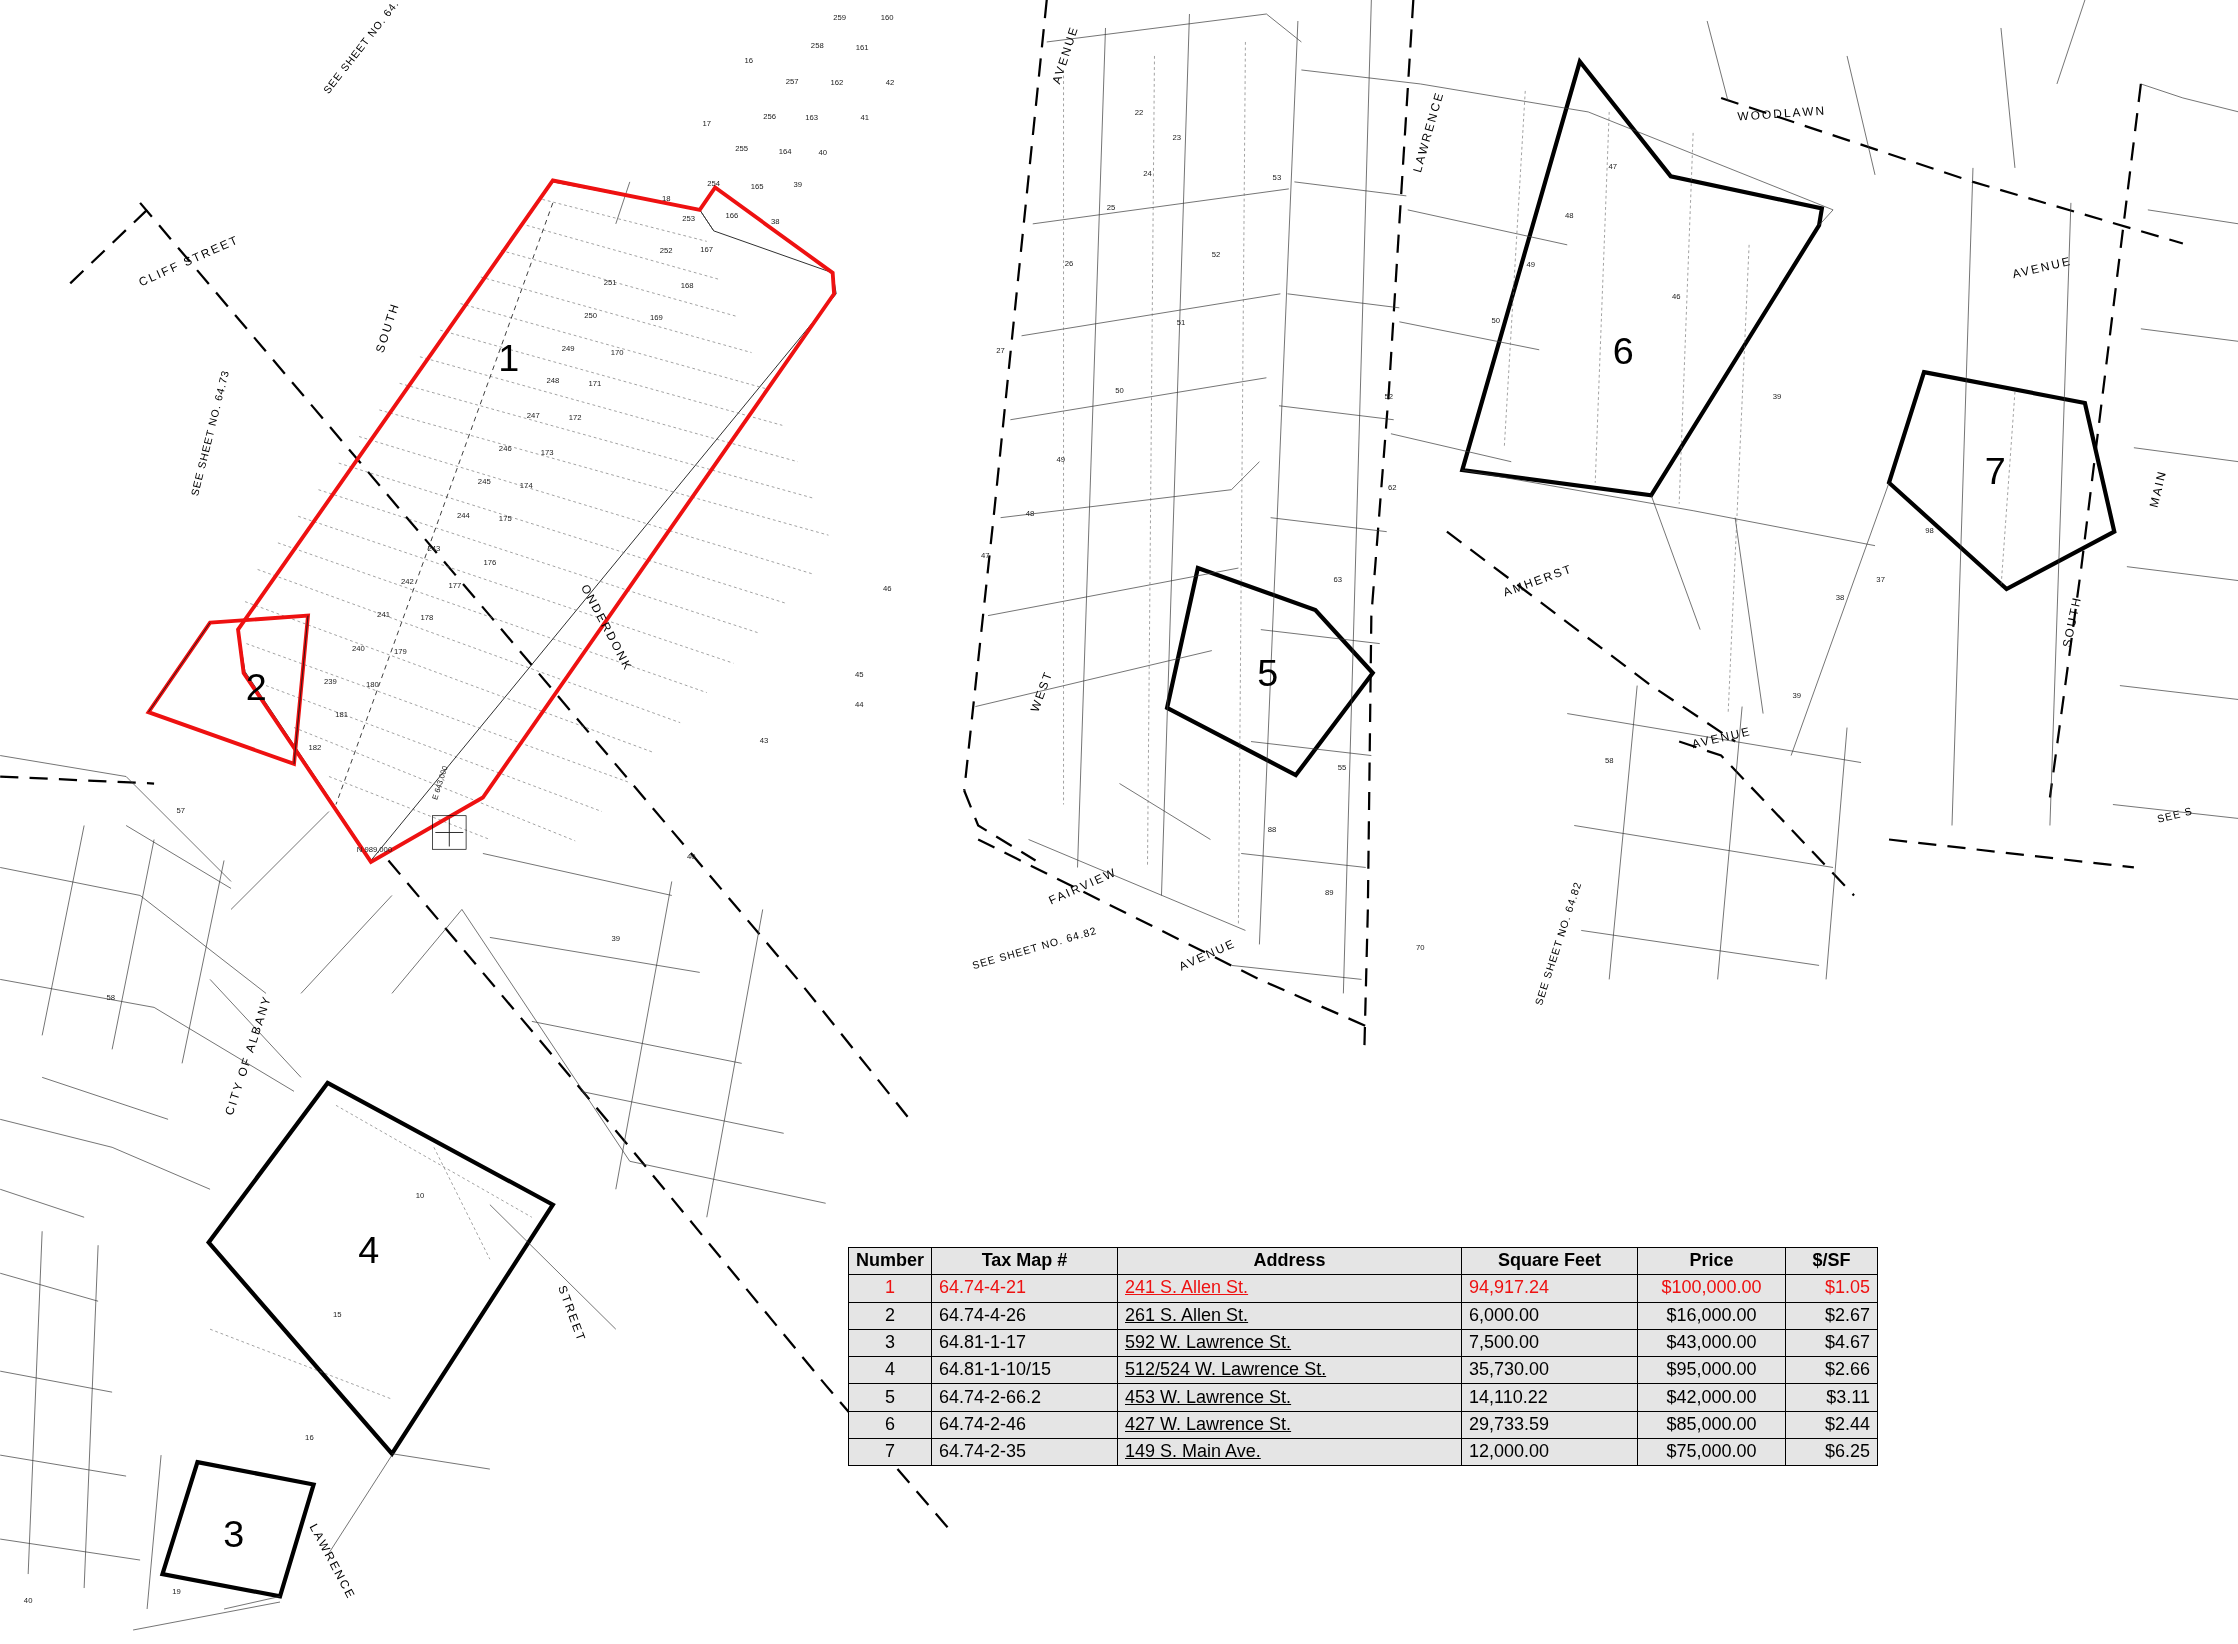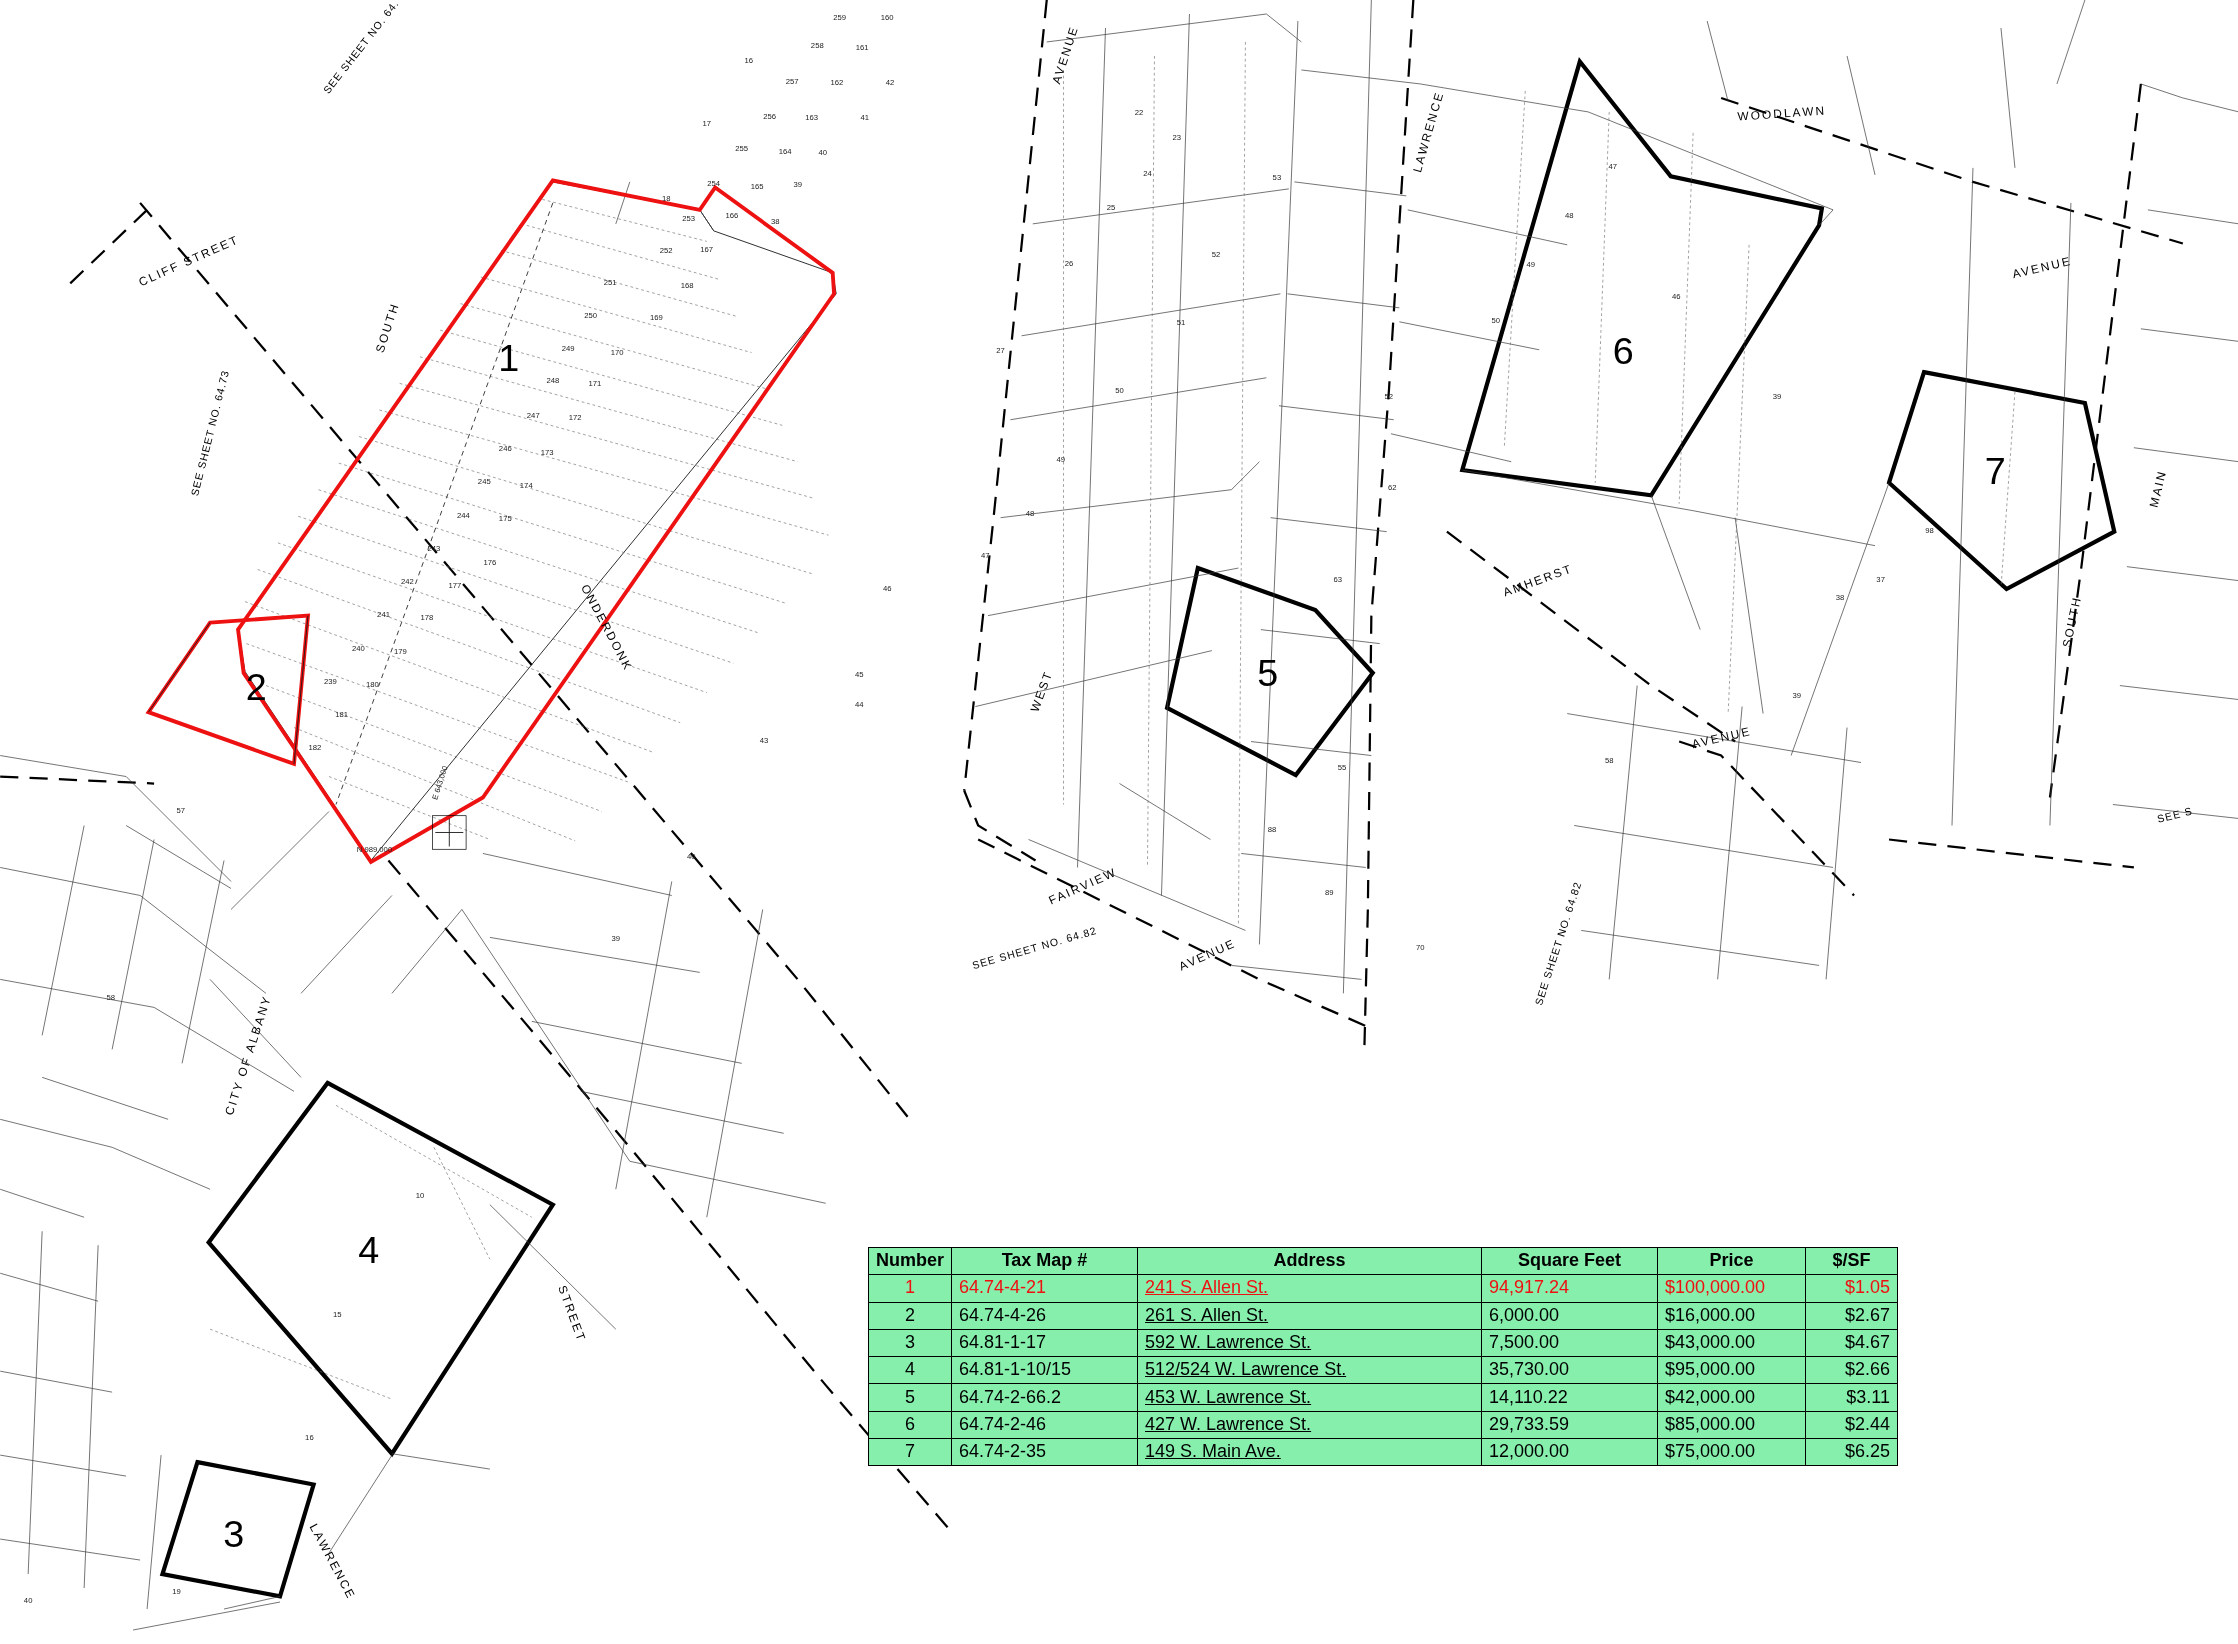--- a/index.html
+++ b/index.html
@@ -84,44 +84,44 @@
   }
   .big-num {
     font-family: "Liberation Sans", sans-serif;
     font-size: 54px;
     fill: #000;
     font-weight: 400;
   }
   
   #summary-table {
     position: absolute;
-    left: 868px;
+    left: 848px;
     top: 1247px;
     border-collapse: collapse;
     font-family: "Liberation Sans", sans-serif;
     font-size: 18px;
     color: #000;
-    background: #86efac;
+    background: #e5e5e5;
   }
   #summary-table th,
   #summary-table td {
     border: 0.7px solid #000;
     padding: 2.1px 7px 3.5px 7px;
     white-space: nowrap;
     line-height: 1.15;
   }
   #summary-table th {
     font-weight: bold;
     text-align: center;
   }
   #summary-table td.c-number { text-align: center; width: 67px; }
   #summary-table td.c-tax    { text-align: left; width: 171px; }
   #summary-table td.c-addr   { text-align: left;   width: 329px; text-decoration: underline; }
   #summary-table td.c-sf     { text-align: left;  width: 161px; }
-  #summary-table td.c-price  { text-align: left;  width: 133px; }
+  #summary-table td.c-price  { text-align: center;  width: 133px; }
   #summary-table td.c-psf    { text-align: right;  width: 77px; }
   #summary-table tr.row-highlight td { color: #ee1111; }
 </style>
 </head>
 <body>
 
 <div id="map-root">
 
   <svg class="map-svg" viewBox="0 0 3200 2350">
 

